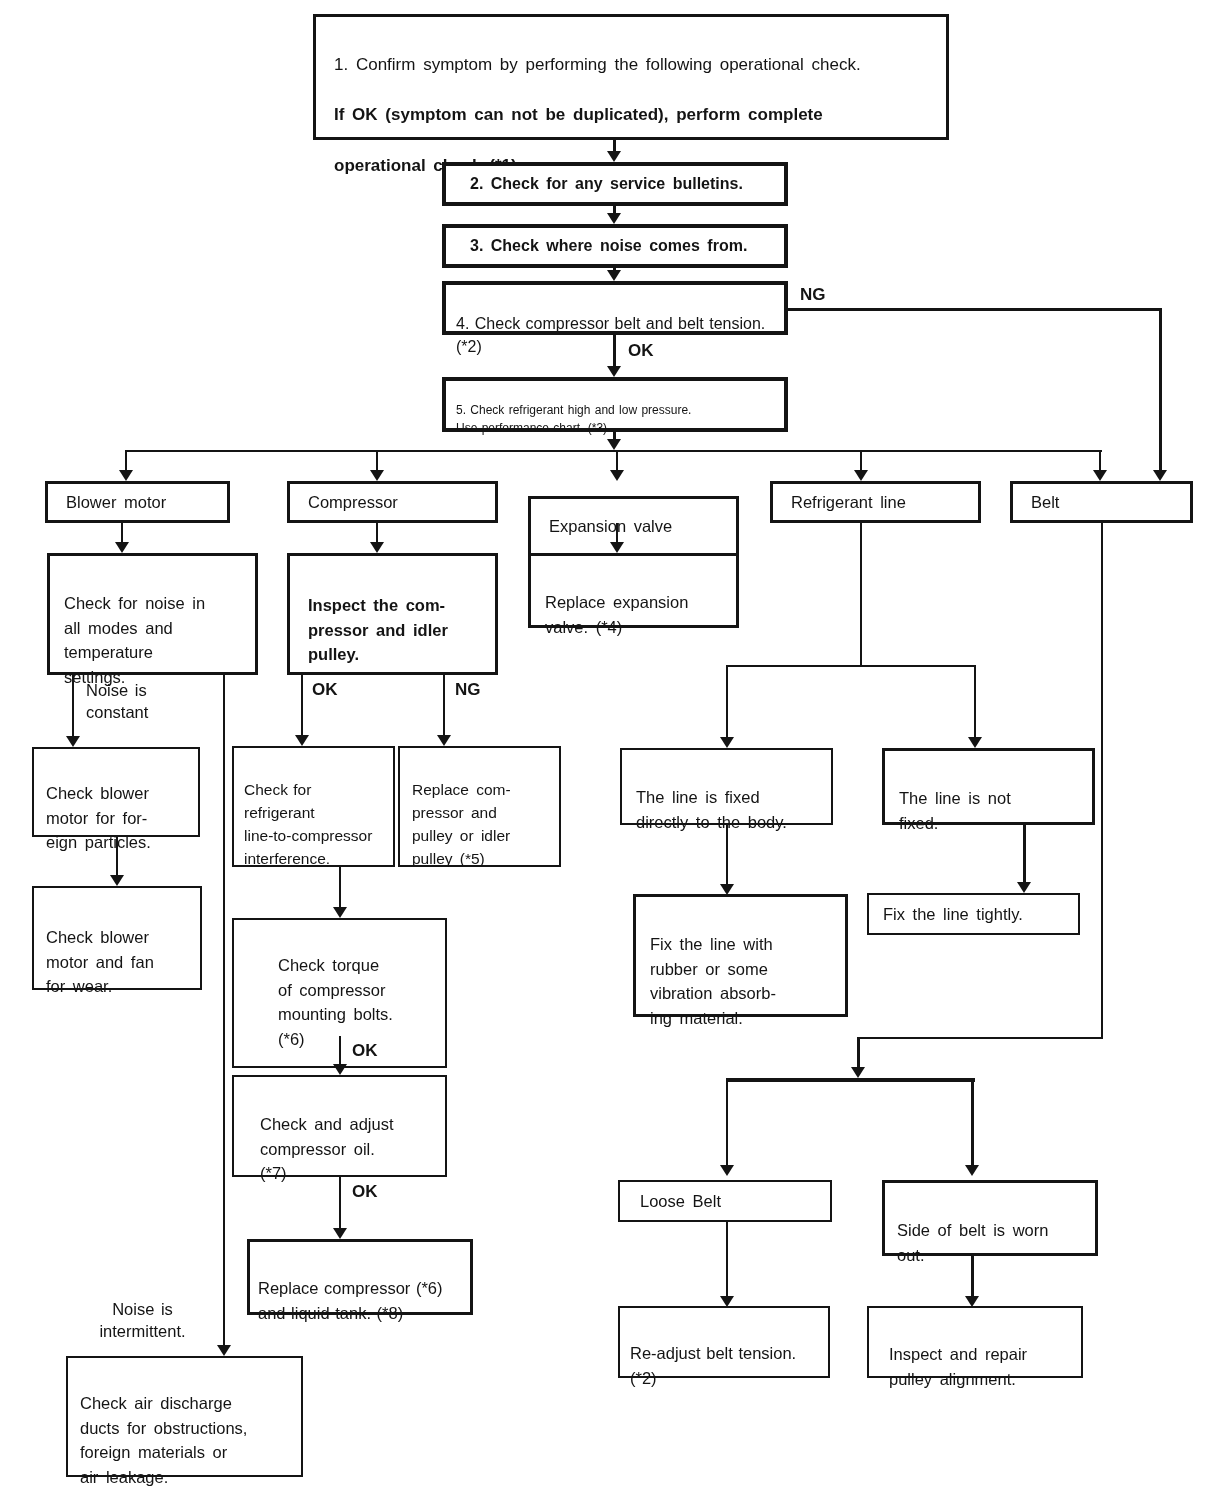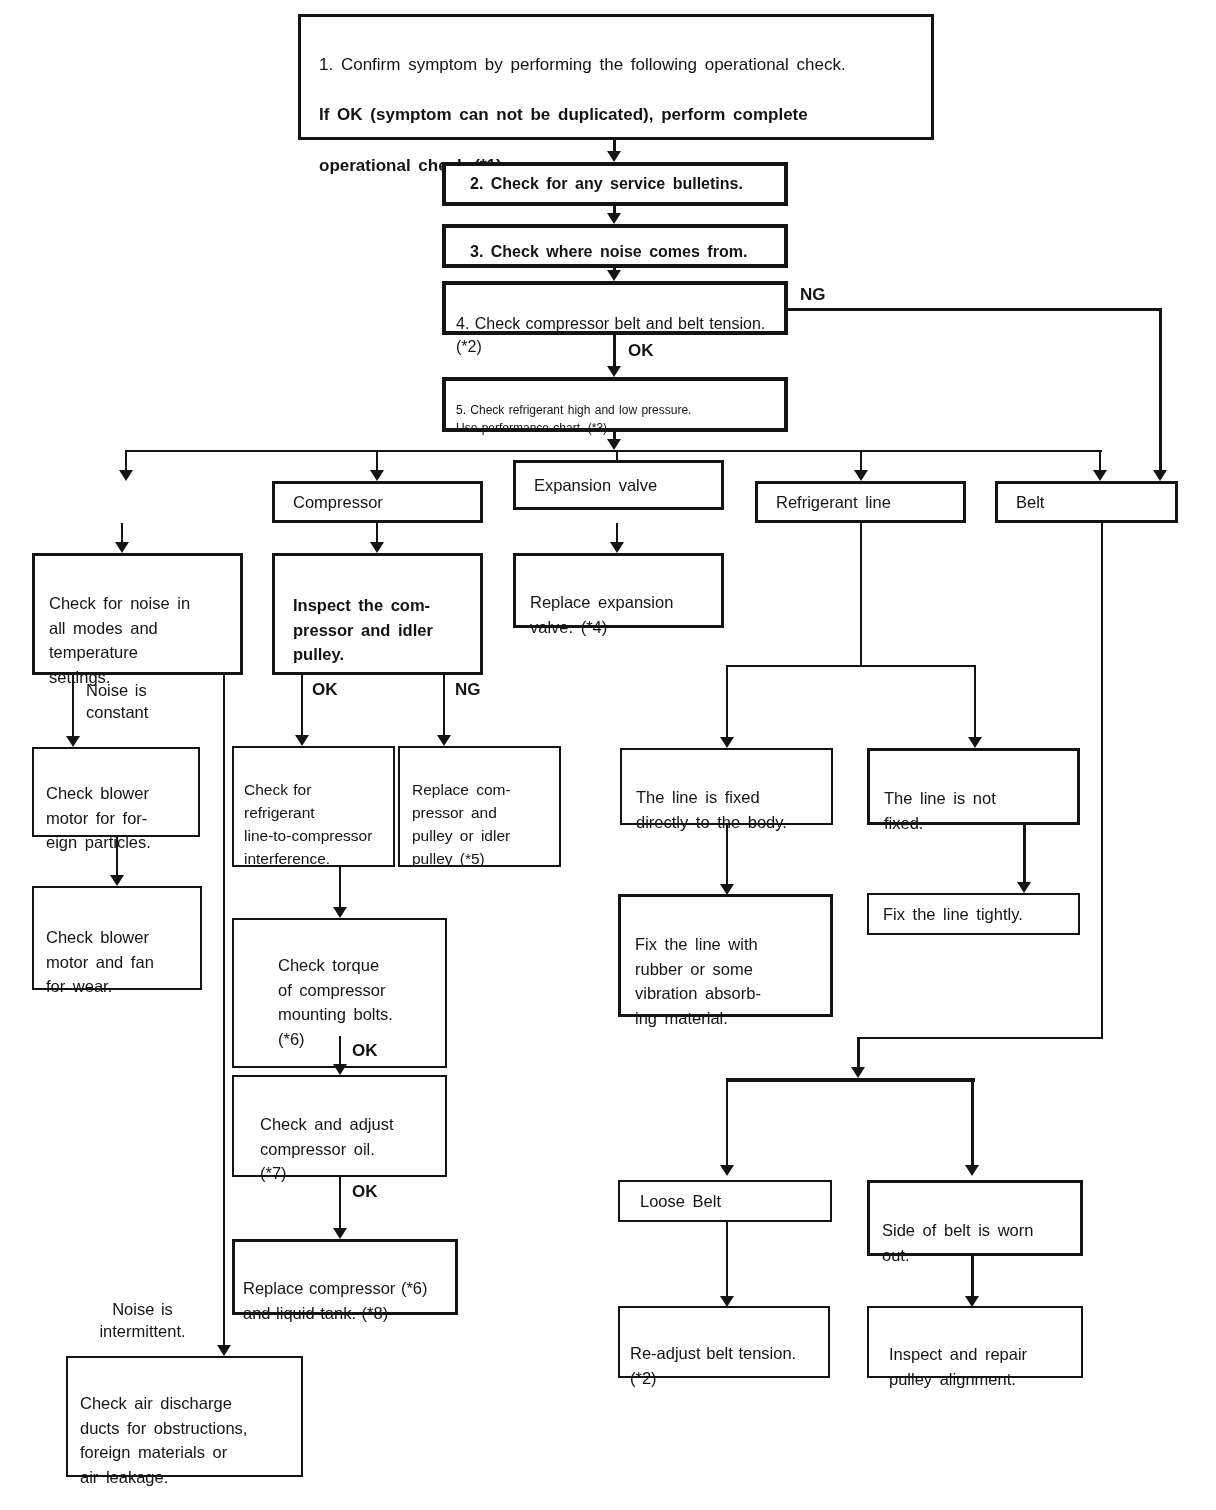--- a/index.html
+++ b/index.html
@@ -6,21 +6,21 @@
   #canvas{
     position:relative;width:1216px;height:1510px;background:#ffffff;
     font-family:"Liberation Sans",sans-serif;color:#141414;overflow:hidden;
   }
   .box{
     position:absolute;box-sizing:border-box;background:#ffffff;
     border:2px solid #141414;color:#141414;
     font-size:16.5px;line-height:1.48;white-space:pre-line;word-spacing:3px;
     padding:10px 29px;
   }
-  .bd3{border-width:3px;}
+  .bd3{border-width:3px;margin-left:15px;}
   .bd4{border-width:4px;}
   .vcenter{display:flex;align-items:center;padding-top:0;padding-bottom:0;}
   .bold{font-weight:700;}
   .small{font-size:15.5px;}
   .vline{position:absolute;width:2px;background:#141414;}
   .hline{position:absolute;height:2px;background:#141414;}
   .w3{width:3px;}
   .h3{height:3px;}
   .h4{height:4px;}
   .arr{
@@ -49,21 +49,21 @@
   <div class="vline w3" style="left:613px;top:140px;height:12px;"></div>
   <div class="arr" style="left:607px;top:151px;"></div>
 
   <div class="box bd4 vcenter bold" style="left:442px;top:162px;width:346px;height:44px;padding-left:24px;font-size:16px;">
     <span>2. Check for any service bulletins.</span>
   </div>
 
   <div class="vline w3" style="left:613px;top:206px;height:8px;"></div>
   <div class="arr" style="left:607px;top:213px;"></div>
 
-  <div class="box bd4 vcenter bold" style="left:442px;top:224px;width:346px;height:44px;padding-left:24px;font-size:16px;align-items:flex-end;">
+  <div class="box bd4 vcenter bold" style="left:442px;top:224px;width:346px;height:44px;padding-left:24px;font-size:16px;">
     <span>3. Check where noise comes from.</span>
   </div>
 
   <div class="vline w3" style="left:613px;top:268px;height:4px;"></div>
   <div class="arr" style="left:607px;top:270px;"></div>
 
   <div class="box bd4" style="left:442px;top:281px;width:346px;height:54px;padding:3px 8px 3px 10px;font-size:16px;word-spacing:1px;">
     <span>4. Check compressor belt and belt tension.
 (*2)</span>
   </div>
@@ -95,24 +95,27 @@
 
   <div class="vline" style="left:616px;top:450px;height:21px;"></div>
   <div class="arr" style="left:610px;top:470px;"></div>
 
   <div class="vline" style="left:860px;top:450px;height:21px;"></div>
   <div class="arr" style="left:854px;top:470px;"></div>
 
   <div class="vline" style="left:1099px;top:450px;height:21px;"></div>
   <div class="arr" style="left:1093px;top:470px;"></div>
 
+  <div class="box bd3 vcenter" style="left:30px;top:481px;width:185px;height:42px;padding-left:18px;">
+    <span>Blower motor</span>
+  </div>
   <div class="box bd3 vcenter" style="left:272px;top:481px;width:211px;height:42px;padding-left:18px;">
     <span>Compressor</span>
   </div>
-  <div class="box bd3 vcenter" style="left:513px;top:460px;width:211px;height:50px;padding-left:18px;">
+  <div class="box bd3 vcenter" style="left:513px;top:496px;width:211px;height:60px;padding-left:18px;">
     <span>Expansion valve</span>
   </div>
   <div class="box bd3 vcenter" style="left:755px;top:481px;width:211px;height:42px;padding-left:18px;">
     <span>Refrigerant line</span>
   </div>
   <div class="box bd3 vcenter" style="left:995px;top:481px;width:183px;height:42px;padding-left:18px;">
     <span>Belt</span>
   </div>
 
   <div class="vline" style="left:121px;top:523px;height:20px;"></div>

